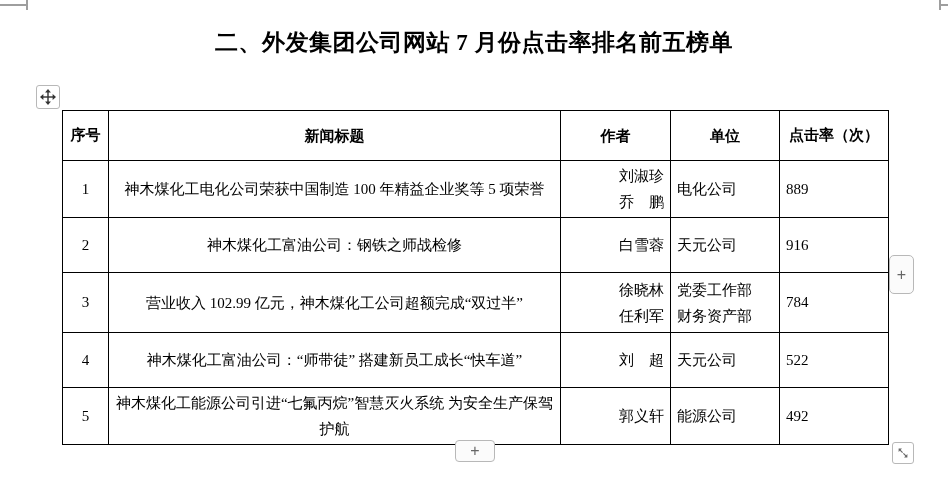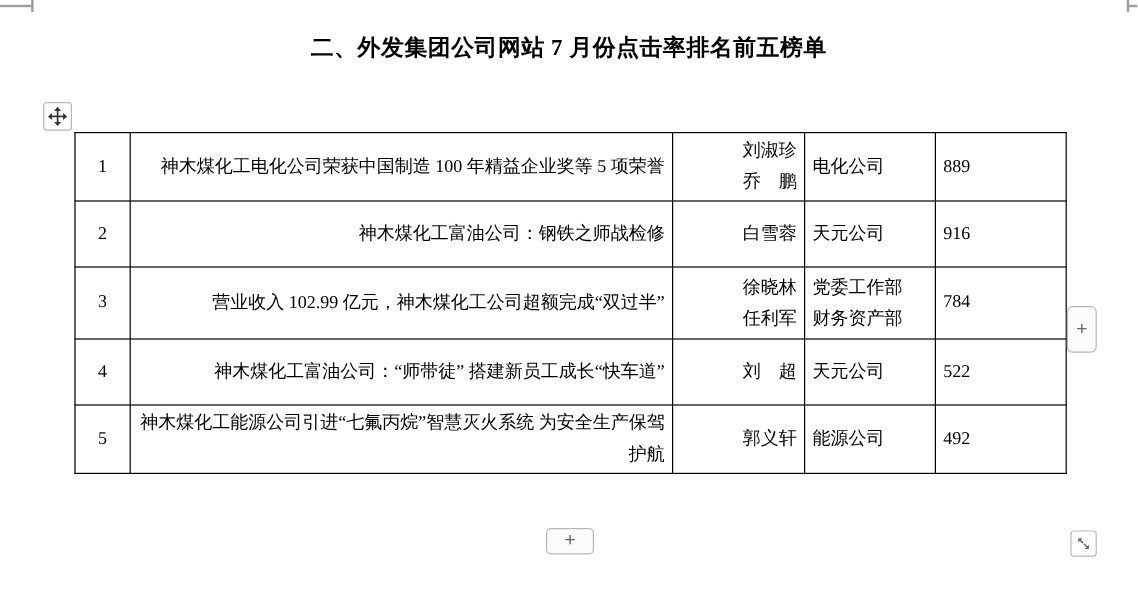--- a/index.html
+++ b/index.html
@@ -17,21 +17,21 @@
   .crop-tl-h { left: 0; top: 4px; width: 27px; height: 2px; }
   .crop-tl-v { left: 26px; top: 0; width: 2px; height: 10px; }
   .crop-tr-h { left: 939px; top: 4px; width: 9px; height: 2px; }
   .crop-tr-v { left: 939px; top: 0; width: 2px; height: 10px; }
 
   
   .doc-title {
     position: absolute;
     left: 0; top: 27px; width: 948px;
     text-align: center;
-    font-size: 19px;
+    font-size: 23px;
     font-weight: bold;
     letter-spacing: 0.5px;
   }
 
   
   table.news-table {
     position: absolute;
     left: 62px; top: 110px;
     width: 826px;
     border-collapse: collapse;
@@ -40,21 +40,21 @@
   .news-table td, .news-table th {
     border: 1px solid #000;
     font-size: 15px;
     padding: 2px 6px;
     vertical-align: middle;
     overflow: hidden;
     box-sizing: border-box;
   }
   .news-table th { font-weight: bold; text-align: center; }
   .col-no     { width: 46px;  text-align: center; }
-  .col-title  { width: 452px; text-align: right; padding-left: 13px; padding-right: 8px; line-height: 26px; }
+  .col-title  { width: 452px; text-align: center; padding-left: 13px; padding-right: 8px; line-height: 26px; }
   .col-author { width: 110px; text-align: right; white-space: pre-line; line-height: 26px; }
   .col-unit   { width: 109px; text-align: left; white-space: pre-line; line-height: 26px; }
   .col-clicks { width: 109px; }
   tr.hrow  { height: 50px; }
   tr.row-1 { height: 57px; }
   tr.row-2 { height: 55px; }
   tr.row-3 { height: 60px; }
   tr.row-4 { height: 55px; }
   tr.row-5 { height: 53px; }
 
@@ -94,20 +94,27 @@
       <path d="M8 0 L10.9 3.4 H5.1 Z" fill="#333"></path>
       <path d="M8 16 L5.1 12.6 H10.9 Z" fill="#333"></path>
       <path d="M0 8 L3.4 5.1 V10.9 Z" fill="#333"></path>
       <path d="M16 8 L12.6 5.1 V10.9 Z" fill="#333"></path>
     </svg>
   </span>
 </div>
 
 <table class="news-table">
   <tbody>
+    <tr class="hrow">
+      <th class="col-no">序号</th>
+      <th class="col-title" style="text-align:center;">新闻标题</th>
+      <th class="col-author">作者</th>
+      <th class="col-unit">单位</th>
+      <th class="col-clicks">点击率（次）</th>
+    </tr>
     <tr class="row-1">
       <td class="col-no">1</td>
       <td class="col-title">神木煤化工电化公司荣获中国制造 100 年精益企业奖等 5 项荣誉</td>
       <td class="col-author">刘淑珍
 乔　鹏</td>
       <td class="col-unit">电化公司</td>
       <td class="col-clicks">889</td>
     </tr>
     <tr class="row-2">
       <td class="col-no">2</td>

